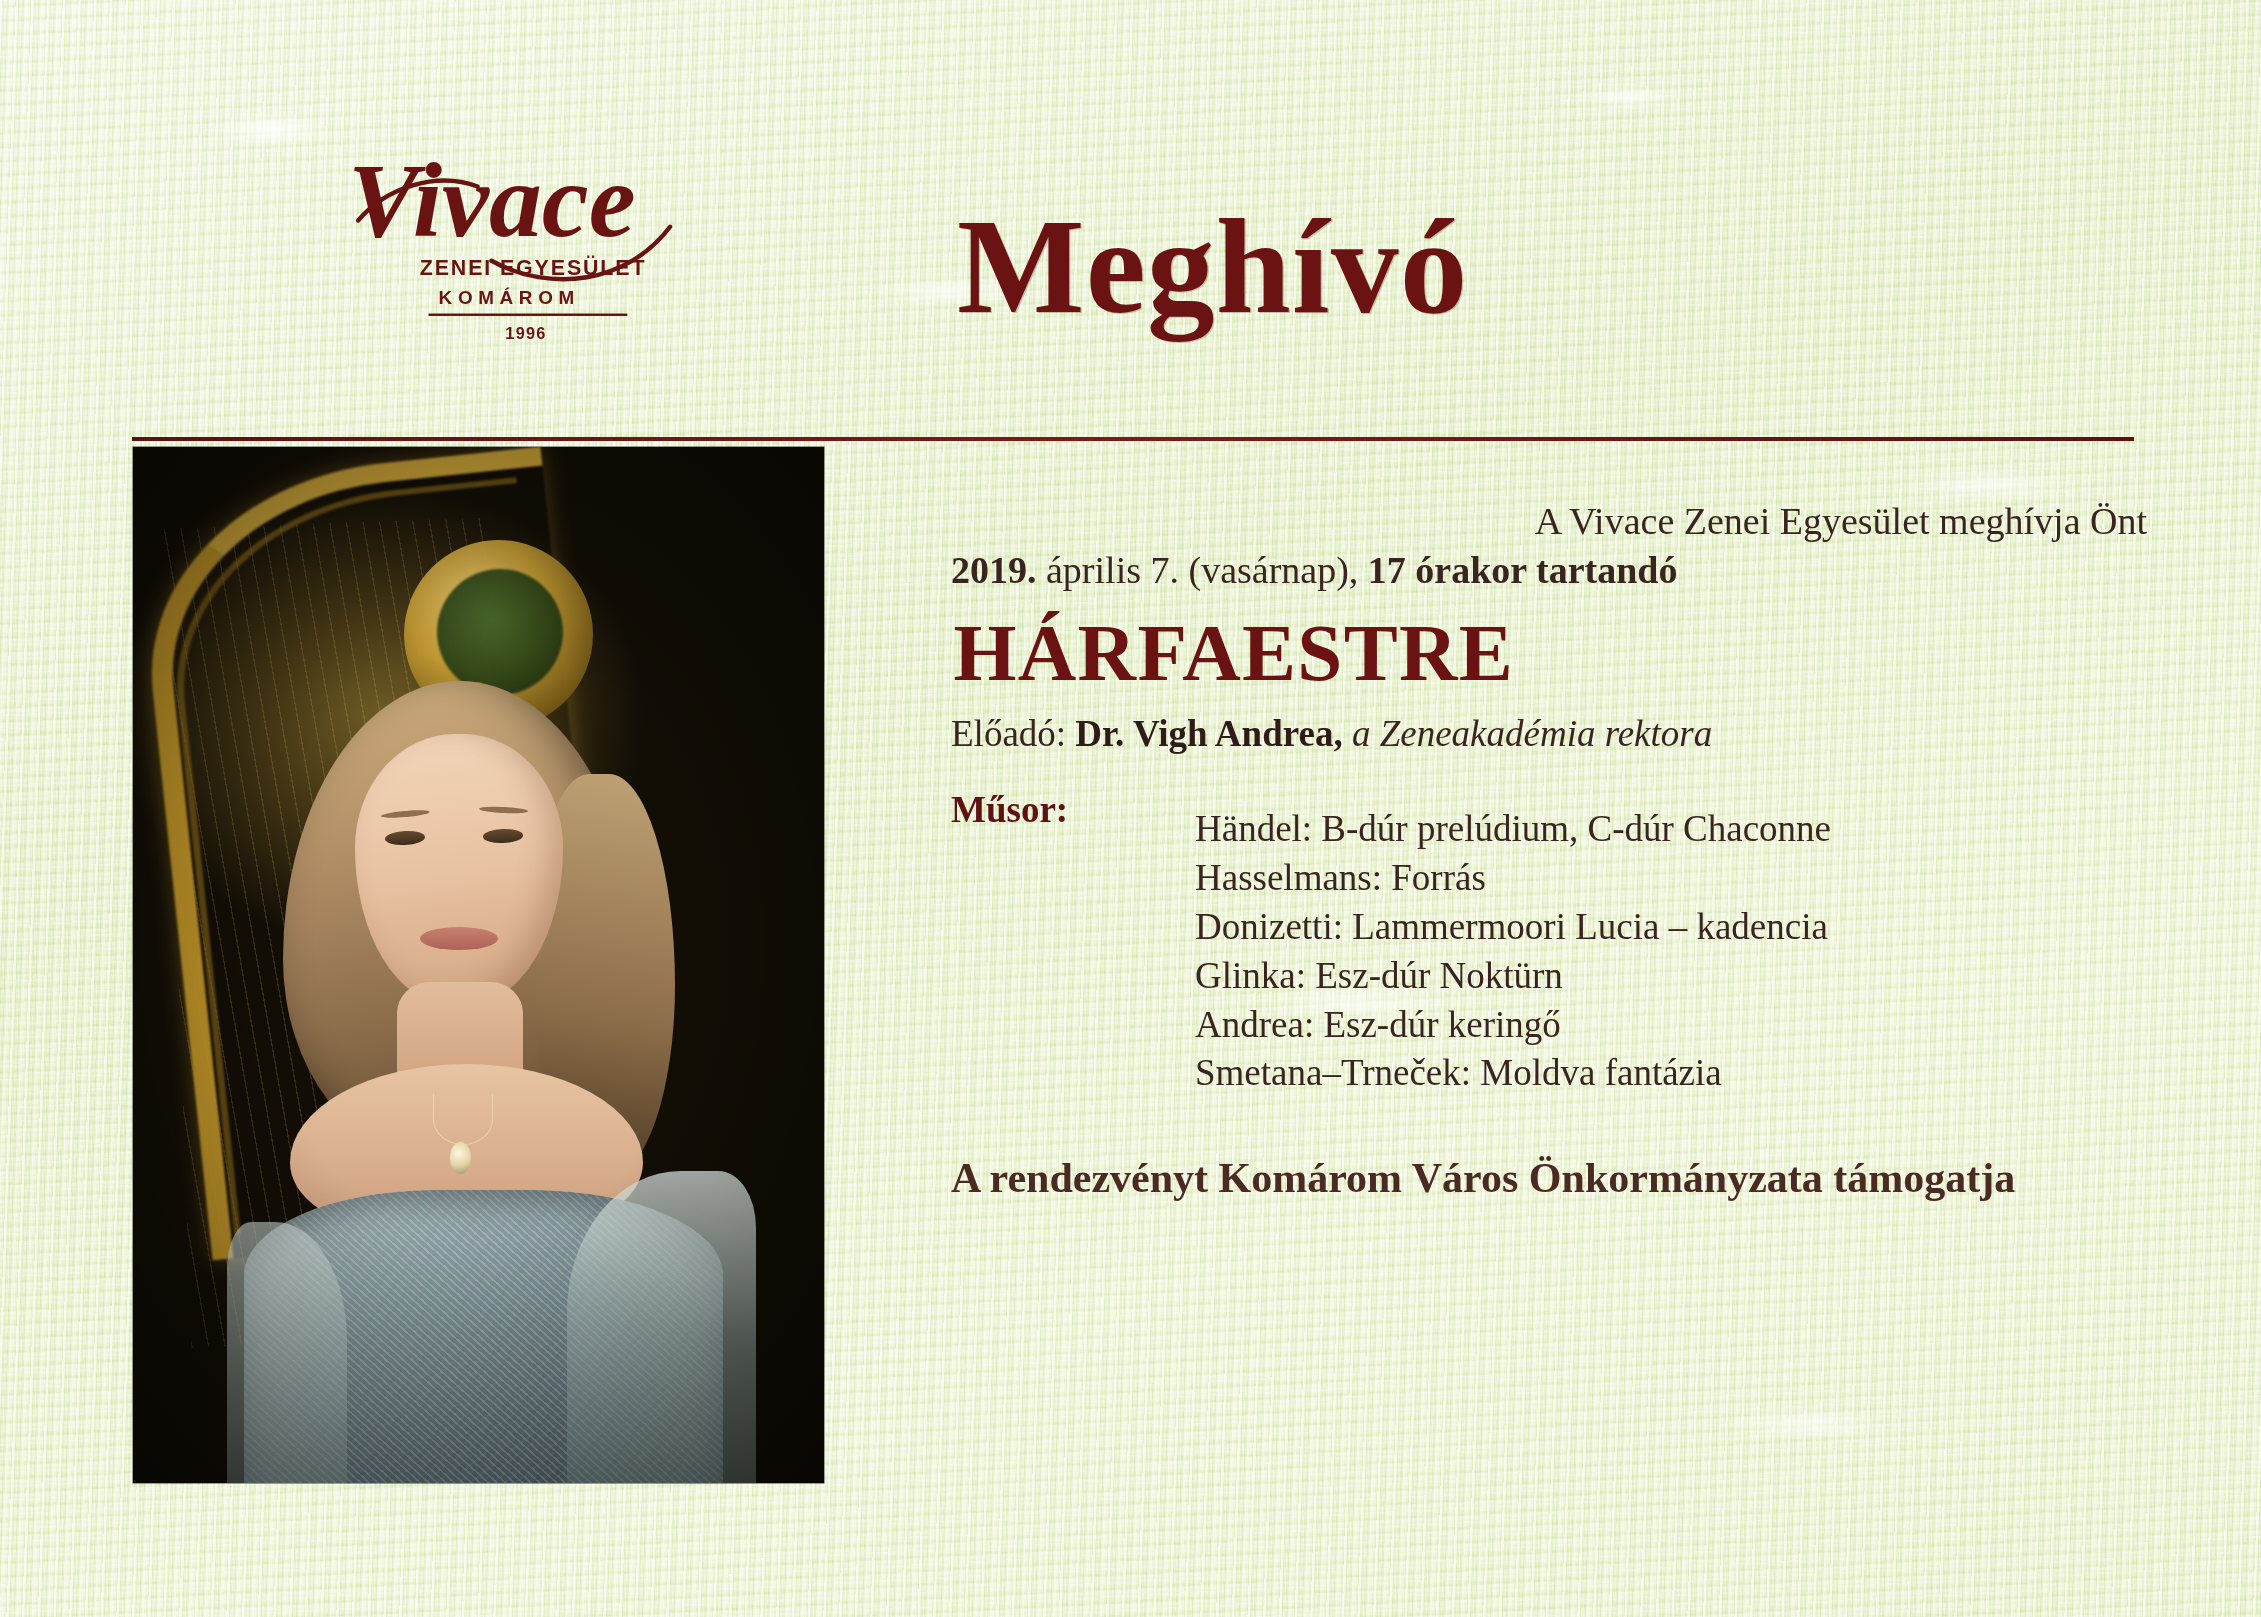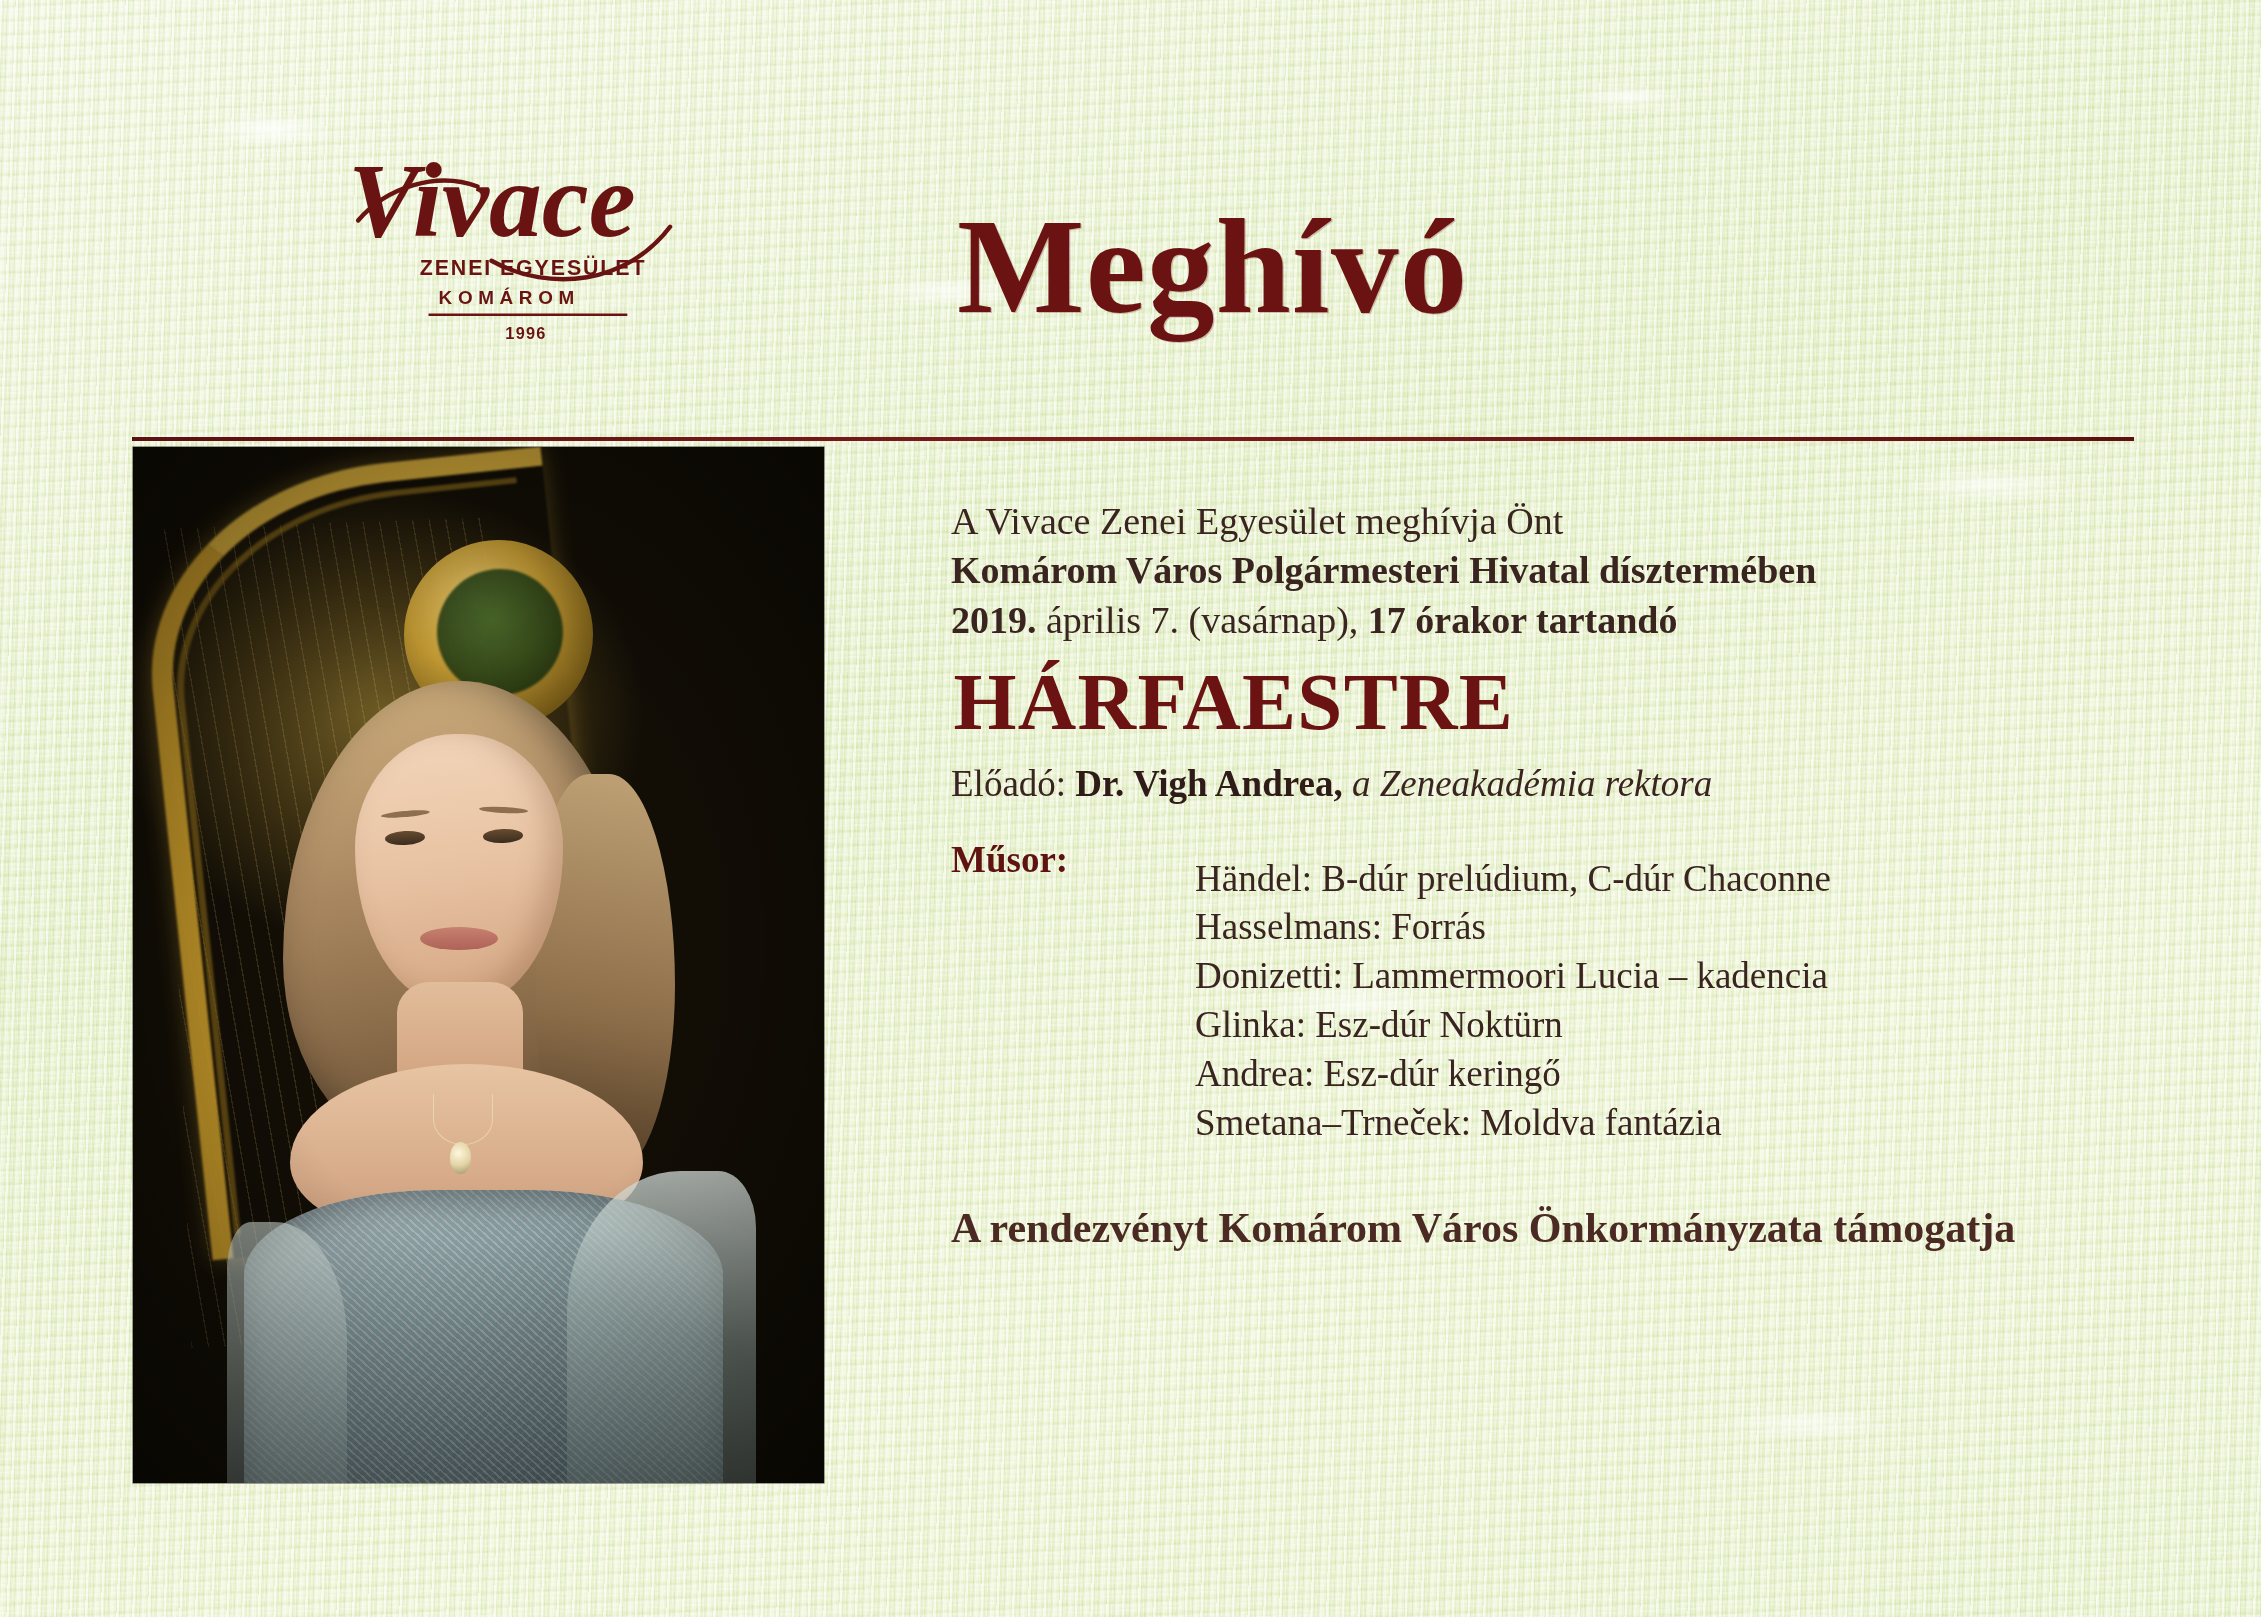--- a/index.html
+++ b/index.html
@@ -302,21 +302,21 @@
     width: 1196px;
     z-index: 5;
     color: #521010;
   }
   .intro {
     font-size: 38px;
     line-height: 1.30;
     color: #3c2622;
     margin: 0 0 2.5px 0;
   }
-  .intro .l1 { display: block; color: #3a2420; }
+  .intro .l1 { display: block; color: #3a2420; text-align: right; }
   .intro .l2 { display: block; font-weight: 700; color: #3a2420; }
   .intro .l3 { display: block; color: #3a2420; }
   .intro .l3 b { font-weight: 700; }
 
   .headline {
     font-size: 81px;
     font-weight: 700;
     color: #6b1212;
     letter-spacing: 1.3px;
     margin: 15px 0 16.4px 2.5px;
@@ -403,21 +403,20 @@
     <div class="subj-dress"></div>
     <div class="subj-shawl-r"></div>
     <div class="subj-shawl-l"></div>
     <div class="photo-vignette"></div>
   </div>
 
   <div class="content">
 
     <div class="intro">
       <span class="l1">A Vivace Zenei Egyesület meghívja Önt</span>
-      <span class="l2">Komárom Város Polgármesteri Hivatal dísztermében</span>
       <span class="l3"><b>2019. </b><span>április 7.</span><span> (vasárnap), </span><b>17 órakor tartandó</b></span>
     </div>
 
     <div class="headline">HÁRFAESTRE</div>
 
     <div class="performer">
       <span class="label">Előadó:</span>
       <span class="name">Dr. Vigh Andrea,</span>
       <span class="role">a Zeneakadémia rektora</span>
     </div>

